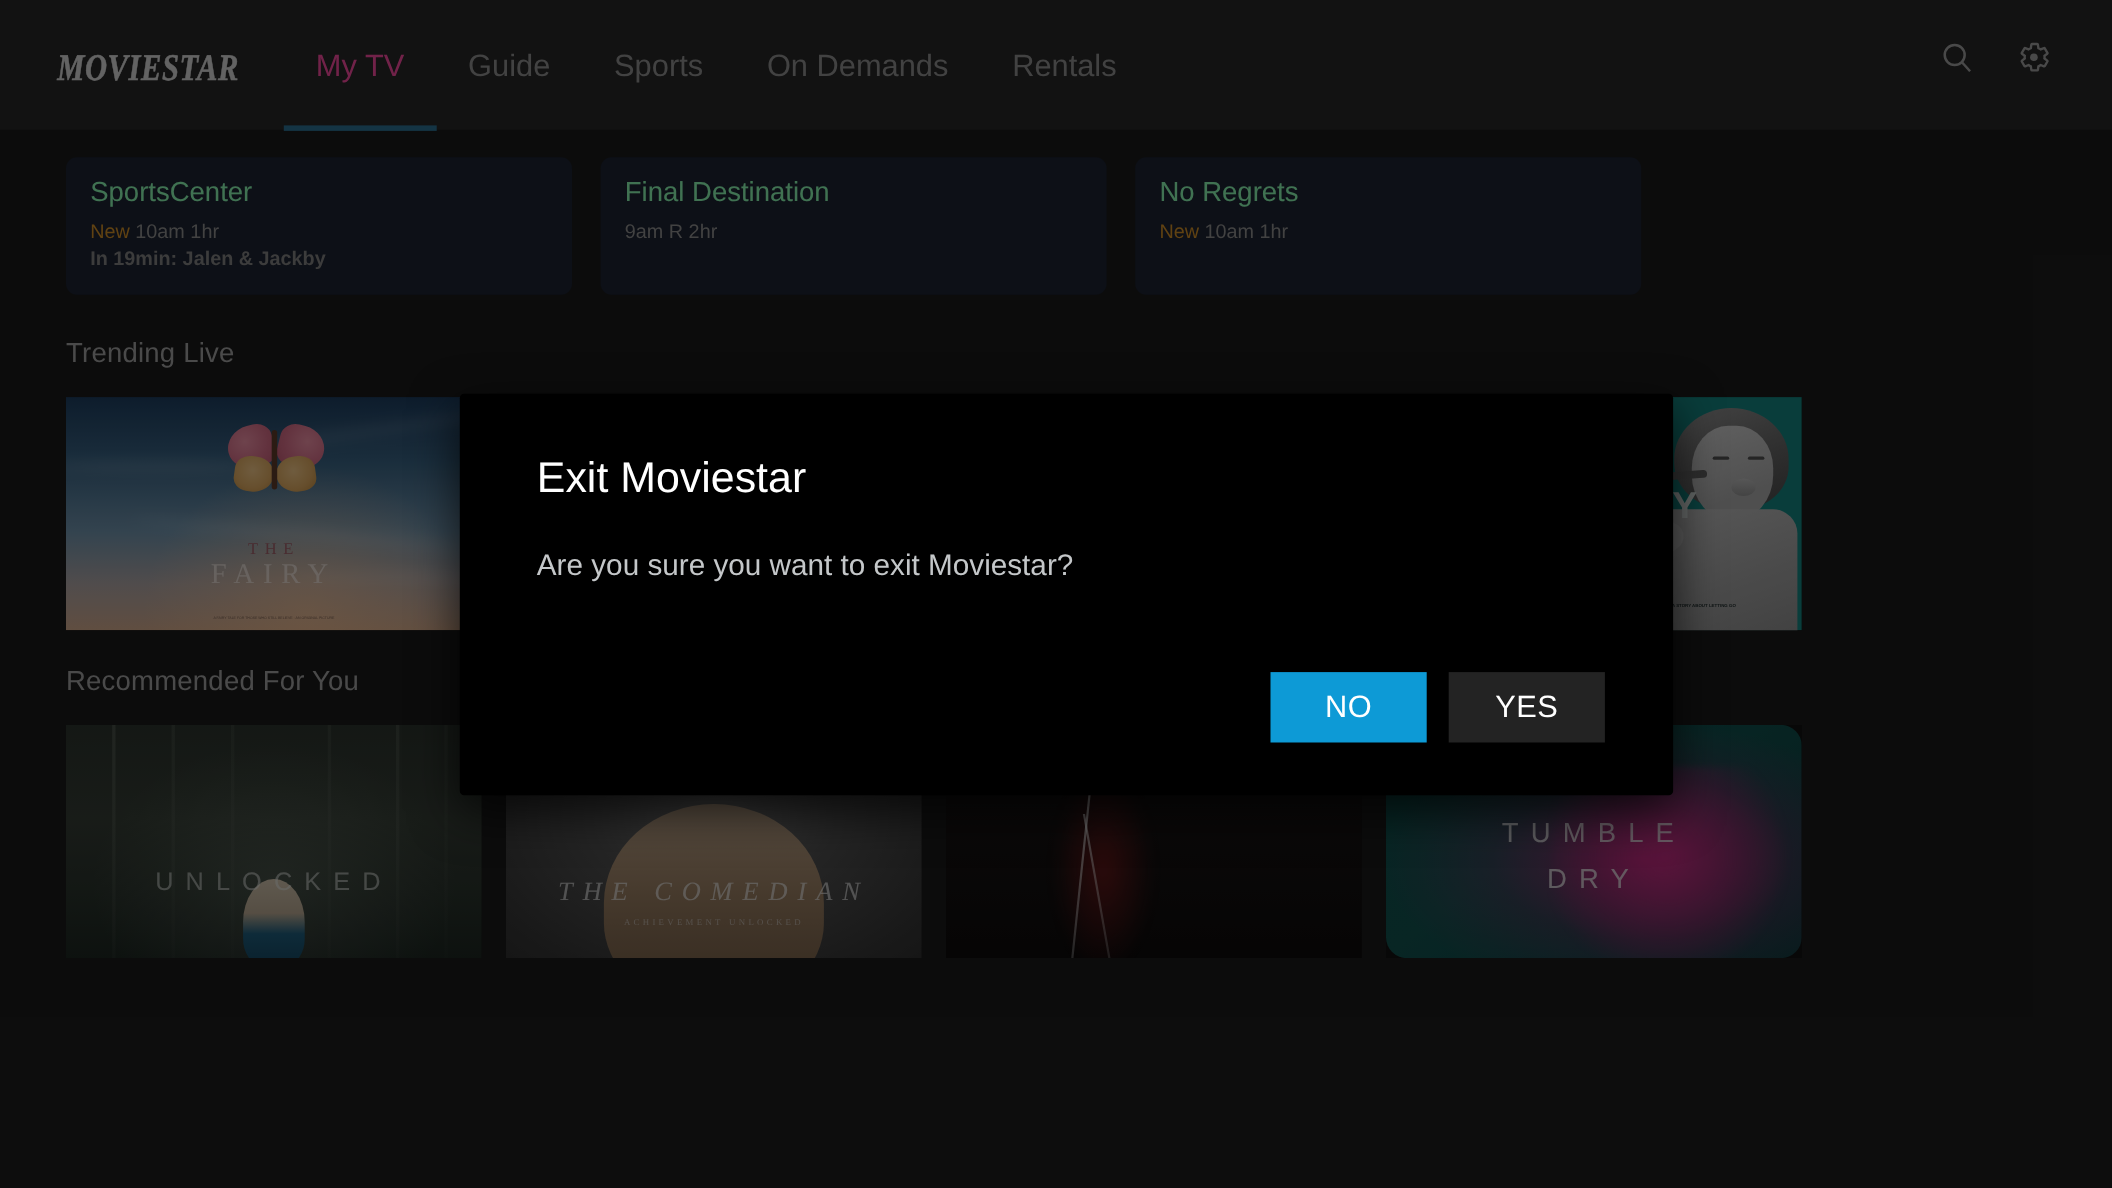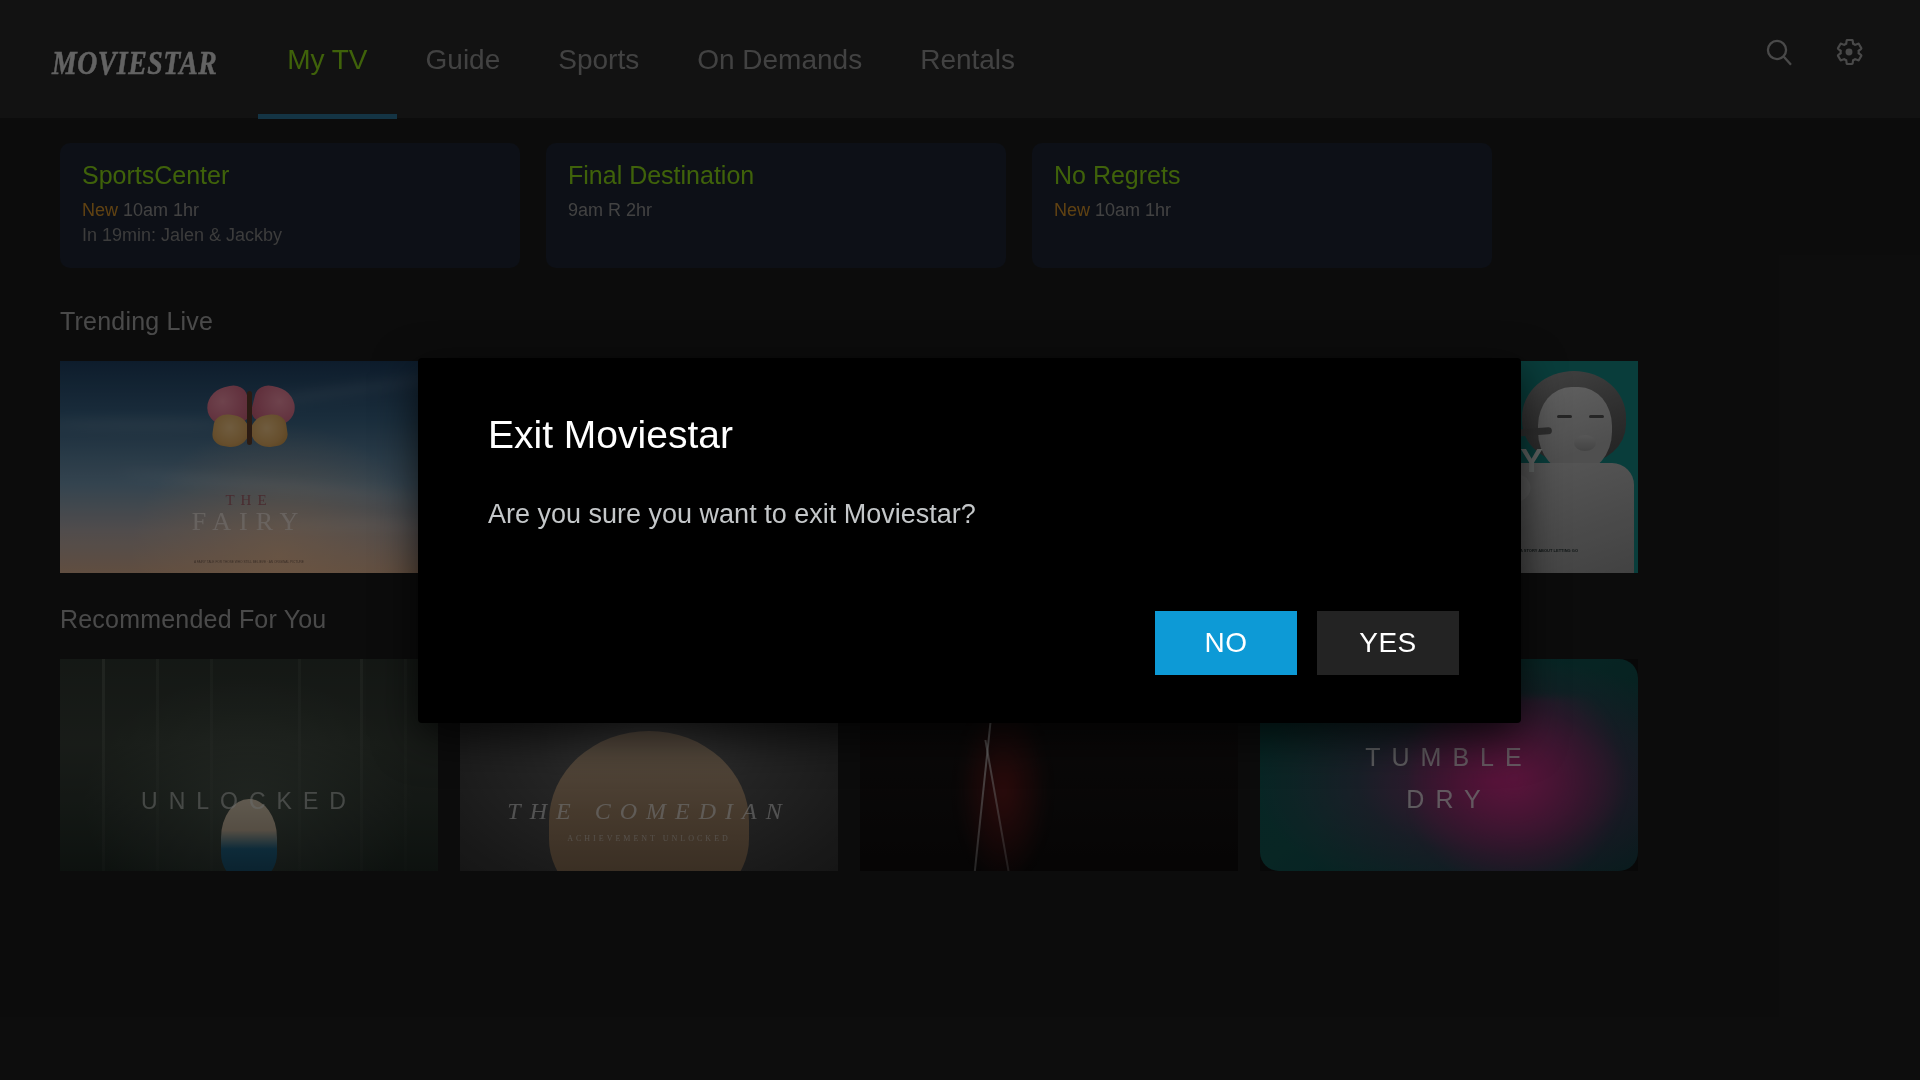--- a/index.html
+++ b/index.html
@@ -36,21 +36,21 @@
     transform: scaleY(1.18) scaleX(0.96);
     transform-origin: left center;
   }
   .navtabs { display: flex; align-items: flex-start; margin-left: 34px; height: 118px; }
   .navtab {
     position: relative;
     font-size: 28px; color: #8a8a8a;
     padding: 0 29px; margin-top: 46px;
     line-height: 1; cursor: pointer; white-space: nowrap;
   }
-  .navtab.active { color: #84cc16; }
+  .navtab.active { color: #ec4899; }
   .navtab .underline {
     position: absolute; left: 0; right: 0; bottom: -45px;
     height: 5px; background: #2b6e8f; display: none;
   }
   .navtab.active .underline { display: block; }
 
   .nav-spacer { flex: 1; }
   .nav-icons { display: flex; align-items: center; gap: 38px; margin-top: 36px; }
   .nav-icon { width: 32px; height: 32px; cursor: pointer; color: #9a9a9a; }
   .nav-icon svg { width: 100%; height: 100%; display: block; }
@@ -66,24 +66,24 @@
 
   
   .channel-row { display: flex; gap: 26px; margin: 25px 0 0 60px; }
   .channel-card {
     width: 460px; height: 125px;
     background: #1c2230;
     border-radius: 10px;
     padding: 18px 22px 0 22px;
     cursor: pointer;
   }
-  .channel-name { font-size: 25px; color: #84cc16; line-height: 1.18; }
+  .channel-name { font-size: 25px; color: #86efac; line-height: 1.18; }
   .channel-meta { font-size: 18px; color: #8b8b8b; margin-top: 9px; }
   .channel-meta .new { color: #c98a26; }
-  .channel-sub { font-size: 18px; color: #7d7d7d; margin-top: 4px; }
+  .channel-sub { font-size: 18px; color: #7d7d7d; margin-top: 4px; font-weight: bold; }
 
   
   .poster-row { display: flex; gap: 22px; margin: 25px 0 0 60px; }
   .poster {
     width: 378px; height: 212px;
     position: relative; overflow: hidden;
     flex: 0 0 auto; cursor: pointer;
     background: #111;
   }
   .poster-title {

